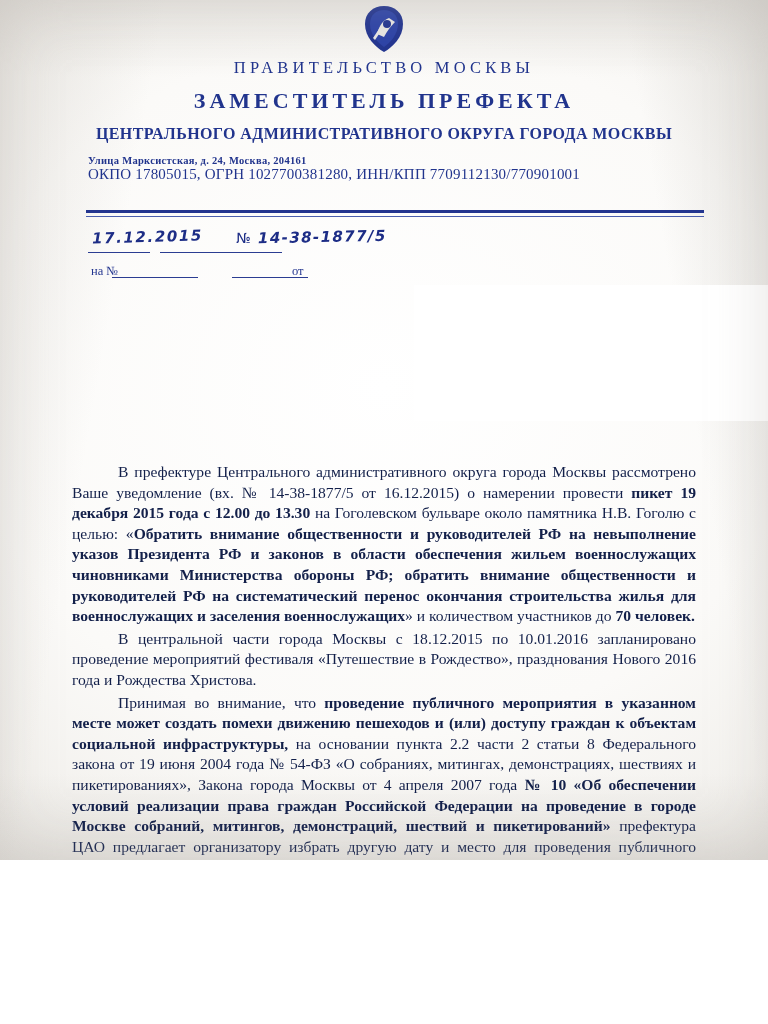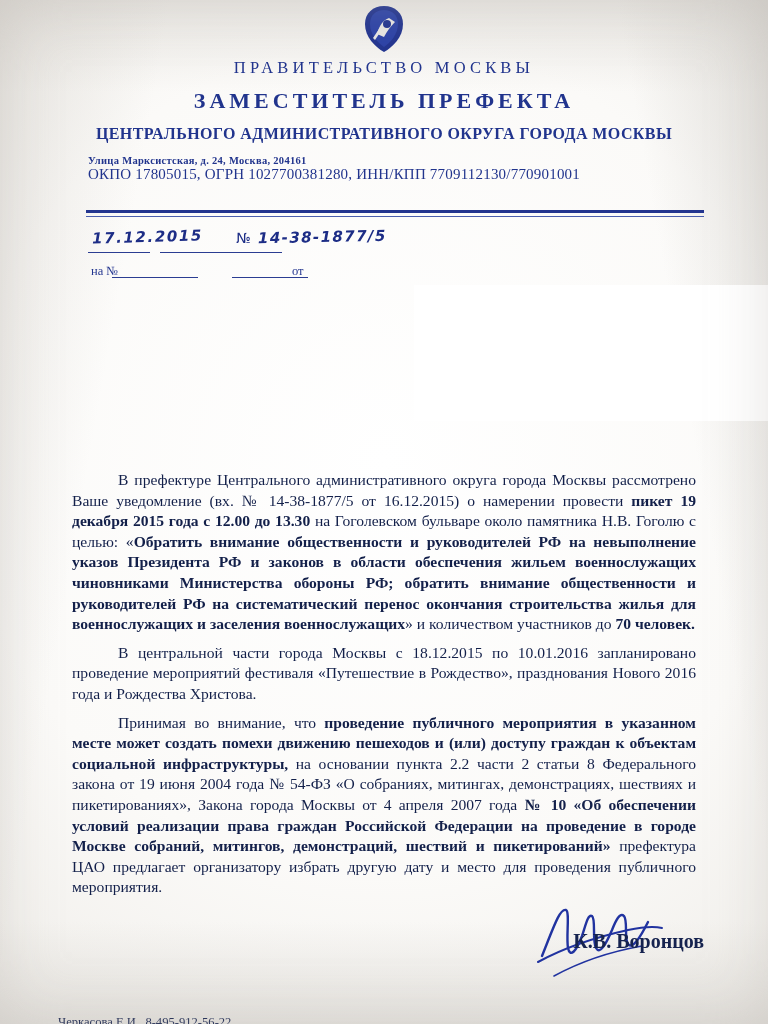--- a/index.html
+++ b/index.html
@@ -10,21 +10,21 @@
     width: 768px;
     height: 1024px;
     background: #ffffff;
     font-family: "Liberation Serif", serif;
     overflow: hidden;
   }
 
   .page {
     position: relative;
     width: 768px;
-    height: 1024px;
+    height: 860px;
     
     background:
       radial-gradient(ellipse 120% 90% at 50% 45%, #ffffff 0%, #fbfaf8 45%, #f0eeea 72%, #e4e1dc 88%, #d8d4cf 100%);
     overflow: hidden;
   }
 
   
   .paper-shade {
     position: absolute;
     inset: 0;
@@ -206,21 +206,21 @@
     top: 462px;
     width: 624px;
     color: #13204a;
     font-family: "Liberation Serif", serif;
     font-size: 15.6px;
     line-height: 20.6px;
     text-align: justify;
     text-justify: inter-word;
   }
   .body-text p {
-    margin: 8px 0 2px 0;
+    margin: 0 0 2px 0;
     text-indent: 46px;
   }
   .body-text b { font-weight: bold; }
 
   
   .sign-name {
     position: absolute;
     right: 64px;
     top: 930px;
     font-size: 20px;

